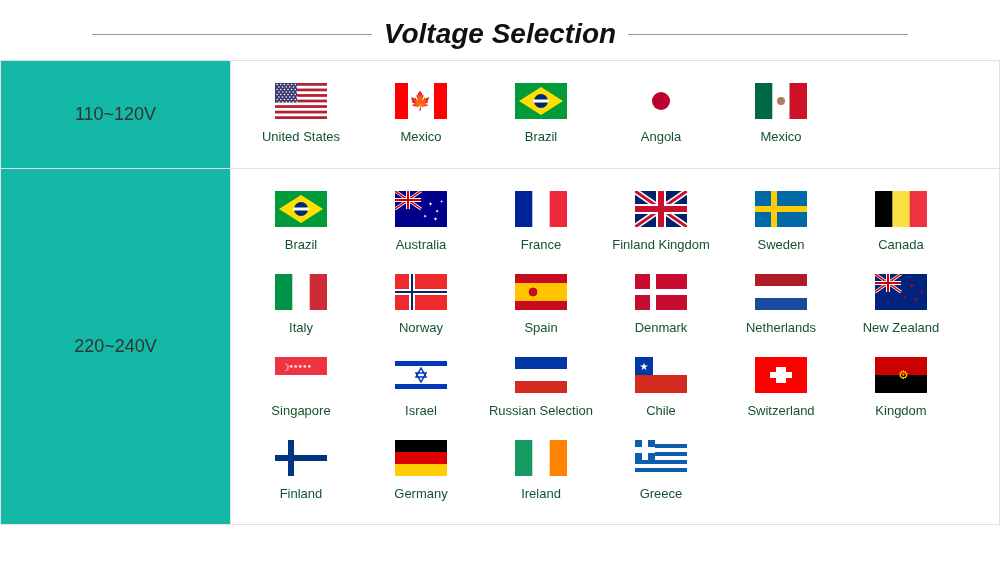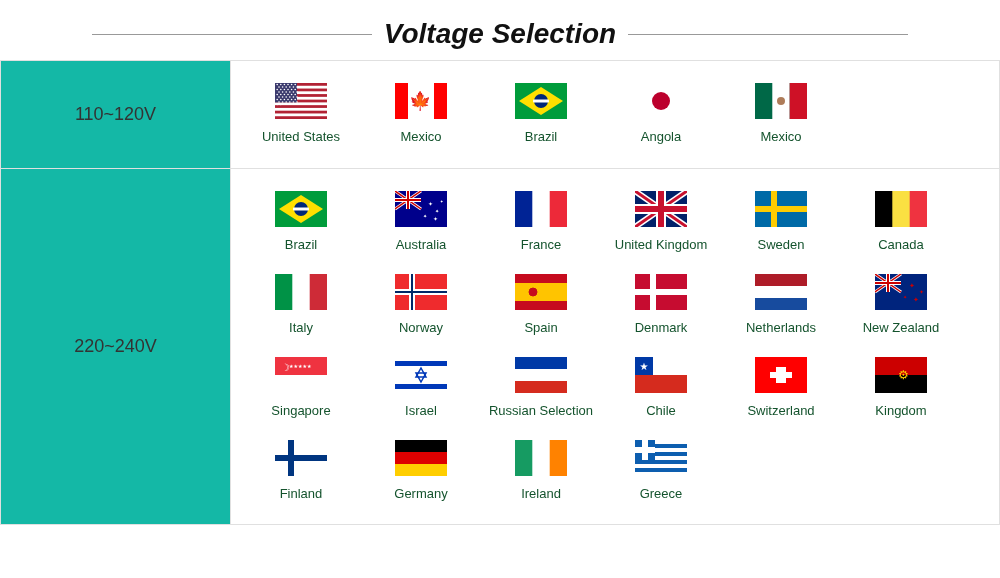--- a/index.html
+++ b/index.html
@@ -241,21 +241,21 @@
       <rect width="52" height="36" fill="#012169"></rect>
       <line x1="0" y1="0" x2="52" y2="36" stroke="white" stroke-width="6"></line>
       <line x1="52" y1="0" x2="0" y2="36" stroke="white" stroke-width="6"></line>
       <line x1="0" y1="0" x2="52" y2="36" stroke="#C8102E" stroke-width="3"></line>
       <line x1="52" y1="0" x2="0" y2="36" stroke="#C8102E" stroke-width="3"></line>
       <line x1="26" y1="0" x2="26" y2="36" stroke="white" stroke-width="10"></line>
       <line x1="0" y1="18" x2="52" y2="18" stroke="white" stroke-width="10"></line>
       <line x1="26" y1="0" x2="26" y2="36" stroke="#C8102E" stroke-width="6"></line>
       <line x1="0" y1="18" x2="52" y2="18" stroke="#C8102E" stroke-width="6"></line>
     </svg></div>
-              <div class="country-name">United Kingdom</div>
+              <div class="country-name">Finland Kingdom</div>
             </div>
             <div class="country-item">
               <div><svg xmlns="http://www.w3.org/2000/svg" viewBox="0 0 52 36" class="flag-svg">
       <rect width="52" height="36" fill="#006AA7"></rect>
       <rect x="16" width="6" height="36" fill="#FECC02"></rect>
       <rect y="15" width="52" height="6" fill="#FECC02"></rect>
     </svg></div>
               <div class="country-name">Sweden</div>
             </div>
             <div class="country-item">

